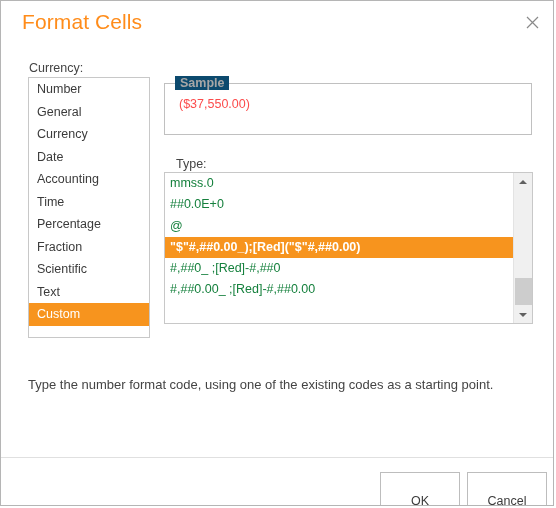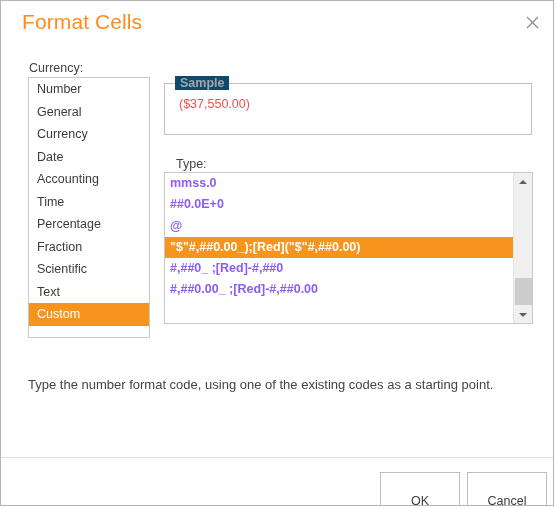--- a/index.html
+++ b/index.html
@@ -134,25 +134,24 @@
   .type-list {
     position: absolute;
     left: 0; top: 0;
     width: 348px;
   }
   .type-item {
     height: 21.3px;
     line-height: 21.3px;
     padding-left: 5px;
     font-size: 12.5px;
-    color: #8b5cf6;
+    color: #15803d;
     white-space: nowrap;
     cursor: default;
     overflow: hidden;
-    font-weight: bold;
   }
   .type-item.selected {
     background: #f7941e;
     color: #ffffff;
     font-weight: bold;
   }
 
   
   .vscroll {
     position: absolute;

